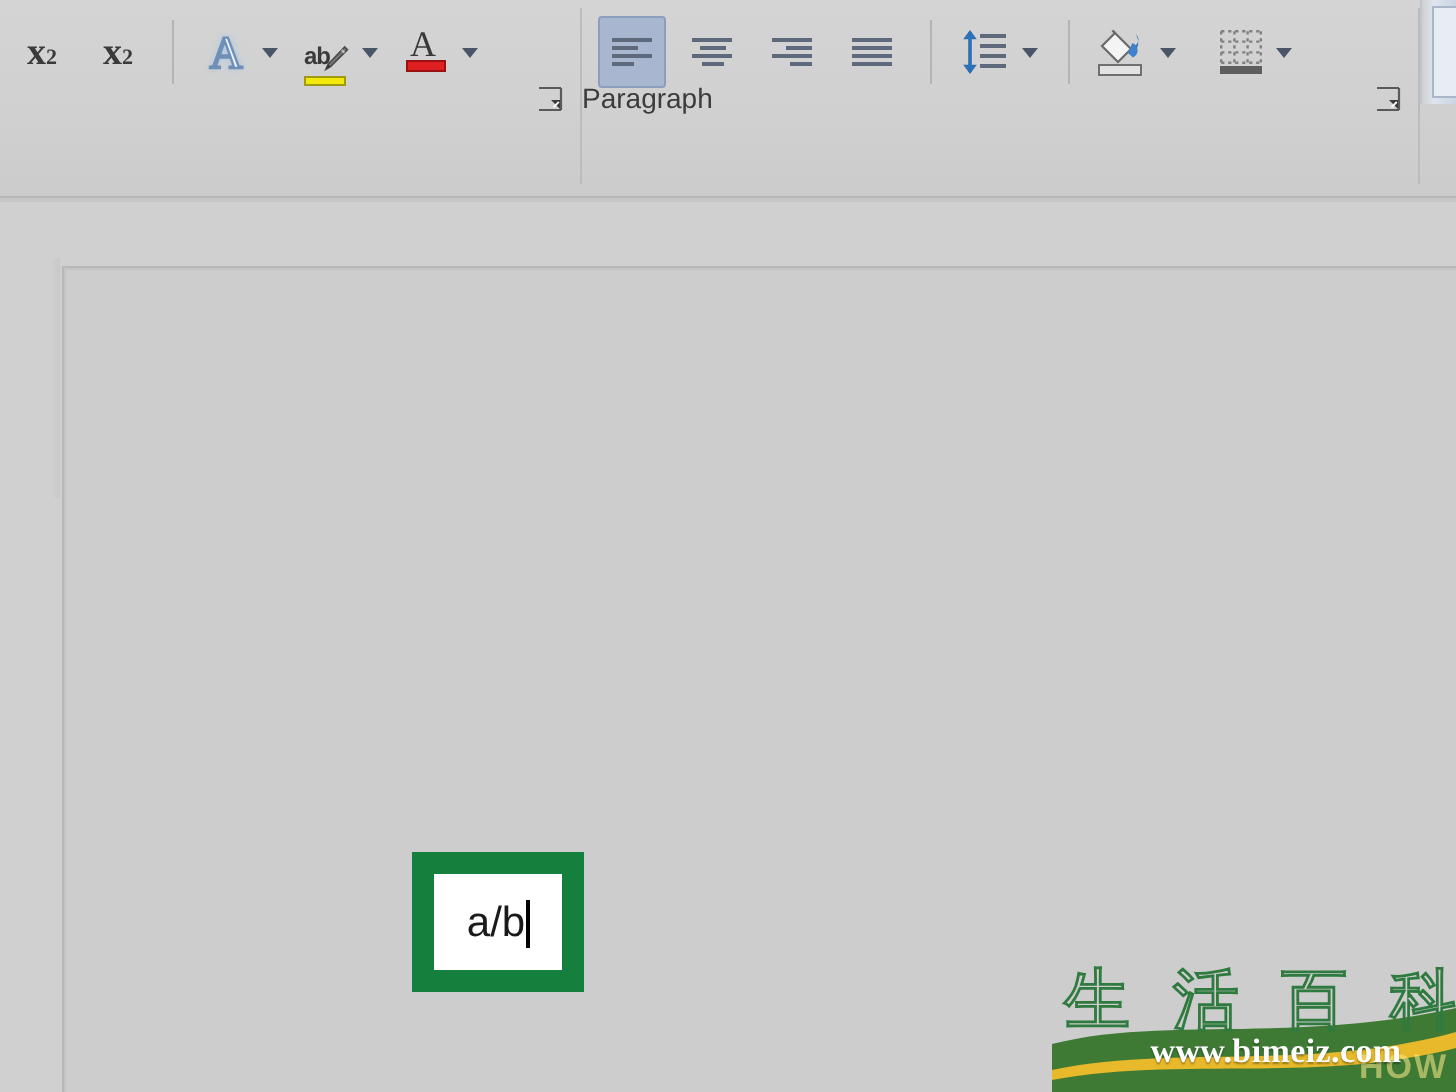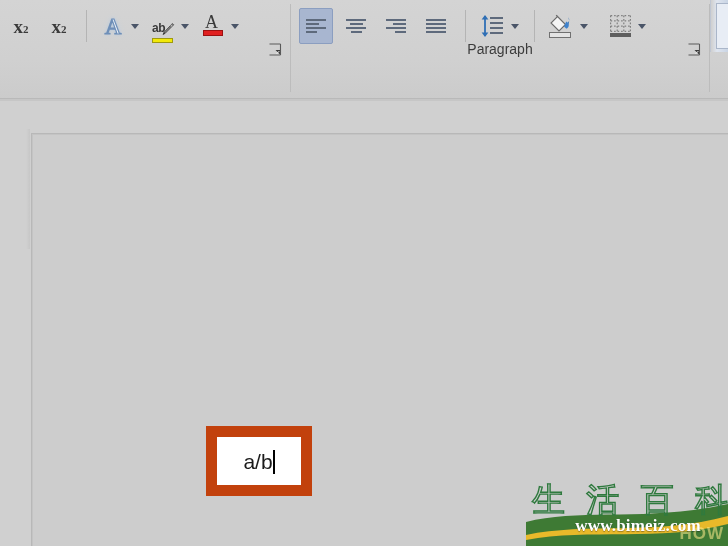--- a/index.html
+++ b/index.html
@@ -150,21 +150,21 @@
   }
 
   
   .grp-label {
     position: absolute; bottom: 0; height: 34px;
     width: 100%;
     display: flex; align-items: center;
     font-size: 14px; color: #3c3c3c;
   }
   .grp-label.left { padding-left: 12px; justify-content: flex-start; }
-  .grp-label.center { justify-content: center; }
+  .grp-label.center { }
 
   .launcher {
     position: absolute; right: 8px; bottom: 9px;
     width: 14px; height: 14px; cursor: default;
   }
   .launcher svg { display: block; }
 
   .grp-divider {
     position: absolute; top: 4px; width: 1px; height: 88px;
     background: #bcbcbc;
@@ -207,22 +207,22 @@
   }
   .page-shade-l {
     position: absolute; left: 26px; top: 28px;
     width: 4px; height: 120px;
     background: linear-gradient(to right, rgba(0,0,0,0.0), rgba(0,0,0,0.045));
   }
 
   
   .textbox {
     position: absolute; left: 174px; top: 292px;
-    width: 106px; height: 70px;
-    background: #c2410c;
+    width: 86px; height: 70px;
+    background: #15803d;
     padding: 11px;
     cursor: default;
   }
   .textbox-inner {
     width: 100%; height: 100%;
     background: #ffffff;
     display: flex; align-items: center; justify-content: center;
     position: relative;
   }
   .tb-text {

